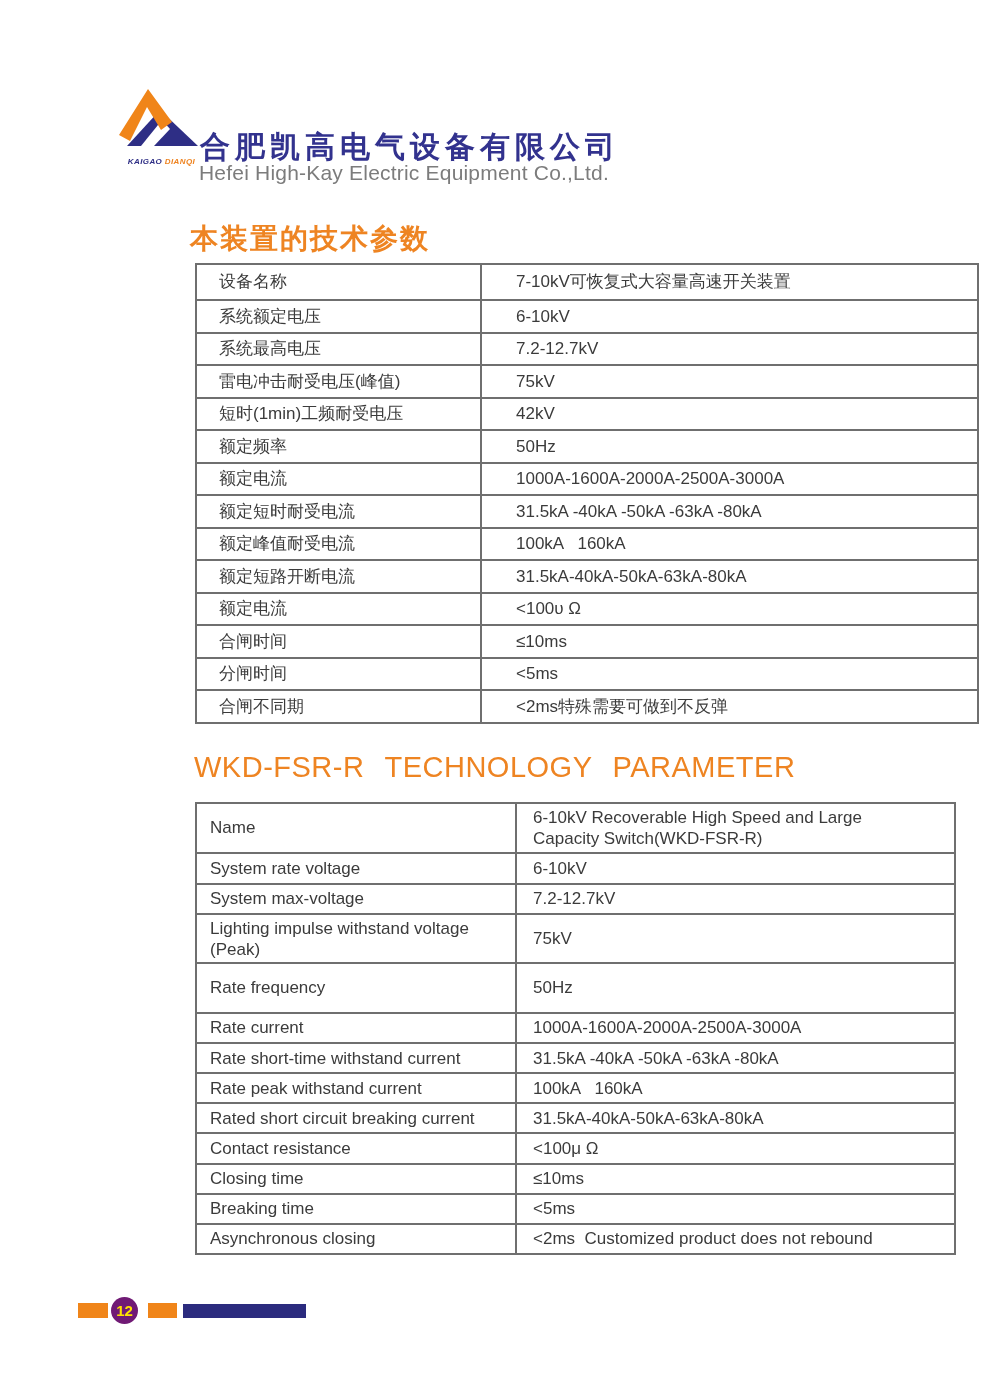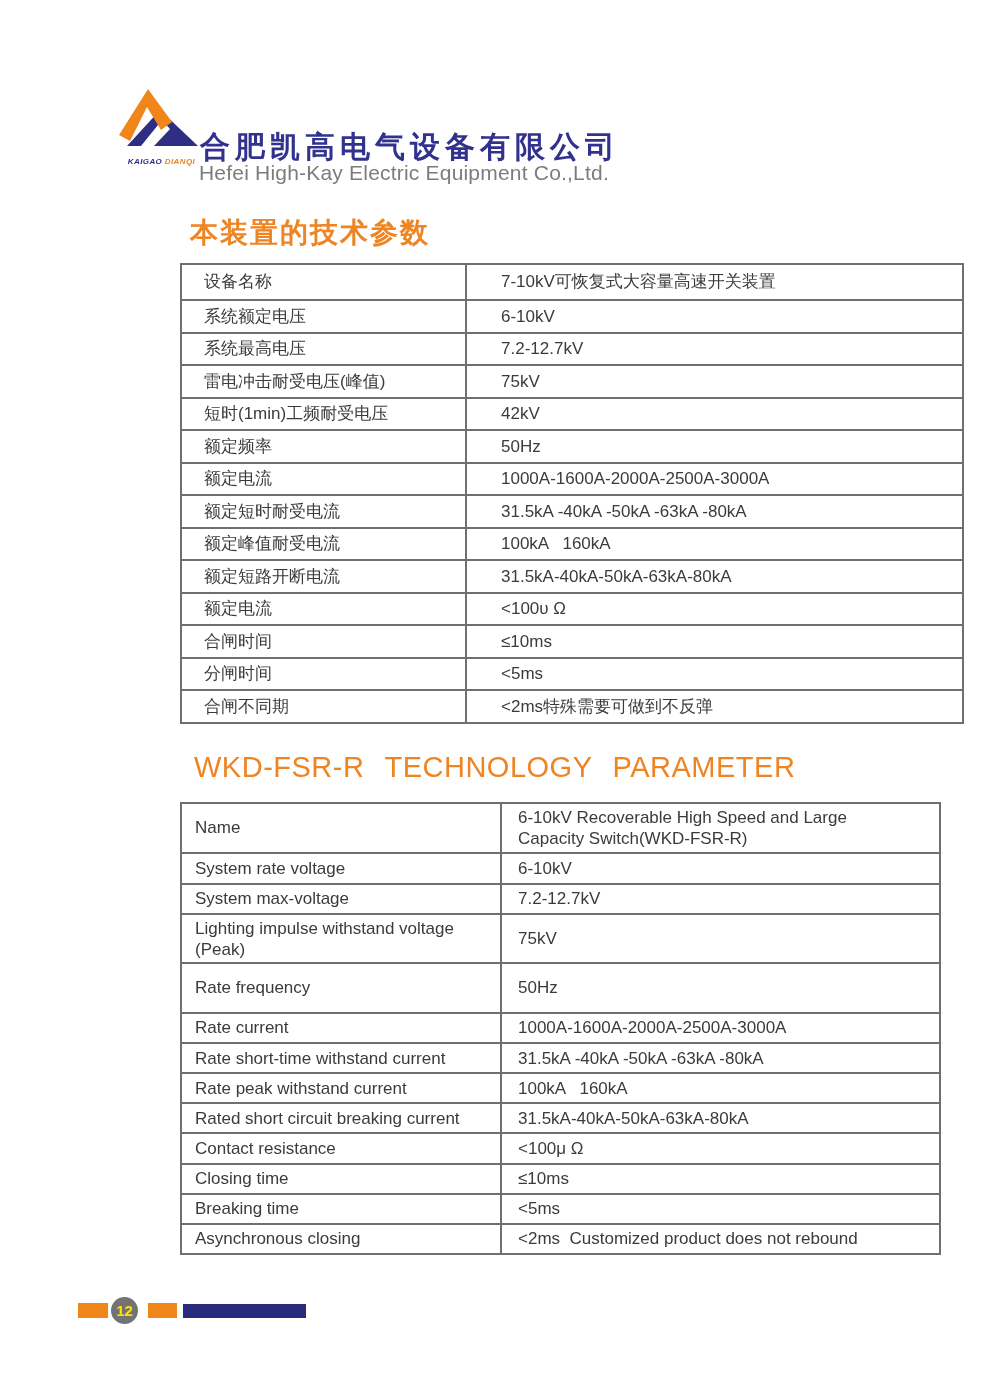--- a/index.html
+++ b/index.html
@@ -18,30 +18,30 @@
   #company-cn{
     position:absolute;left:200px;top:103px;
     font-size:30px;font-weight:bold;color:#32328e;letter-spacing:5px;white-space:nowrap;margin-top:24px;
   }
   #company-en{
     position:absolute;left:199px;top:141px;
     font-size:21px;color:#7c7c7c;letter-spacing:.2px;white-space:nowrap;margin-top:20px;
   }
   
   #title-cn{
-    position:absolute;left:190px;top:214px;
+    position:absolute;left:190px;top:220px;
     font-size:28px;font-weight:bold;color:#ee8422;letter-spacing:2px;white-space:nowrap;
   }
   #title-en{
     position:absolute;left:194px;top:751px;
     font-size:29px;color:#ee8422;letter-spacing:.5px;word-spacing:12px;white-space:nowrap;
   }
   
   table.params{
-    position:absolute;left:180px;border-collapse:collapse;table-layout:fixed;
+    position:absolute;left:195px;border-collapse:collapse;table-layout:fixed;
     width:710px;background:#ffffff;
   }
   table.params, table.params td{border:2px solid #6f6f6f;}
   table.params td{
     vertical-align:middle;font-size:17px;color:#3b3b3b;line-height:1.25;
     white-space:pre-wrap;overflow:hidden;
   }
   #table1{top:263px;height:458px;}
   #table2{top:802px;height:453px;}
   #table1 td.lbl{width:255px;padding:0 6px 0 22px;}
@@ -56,21 +56,21 @@
   #table2 tr:nth-child(3){height:29px;margin-top:11px;}
   #table2 tr:nth-child(4){height:46px;}
   #table2 tr:nth-child(5){height:47px;}
   
   .foot-rect{position:absolute;background:#f08519;}
   #foot-rect1{left:78px;top:1303px;width:30px;height:15px;}
   #foot-rect2{left:148px;top:1303px;width:29px;height:15px;}
   #foot-bar-navy{position:absolute;left:183px;top:1304px;width:123px;height:14px;background:#2b2b7e;}
   #page-circle{
     position:absolute;left:111px;top:1297px;width:27px;height:27px;border-radius:50%;
-    background:#737373;color:#ffe200;font-size:15px;font-weight:bold;
+    background:#701a75;color:#ffe200;font-size:15px;font-weight:bold;
     display:flex;align-items:center;justify-content:center;
   }
 </style>
 </head>
 <body>
 
 <div id="page">
 
   <svg id="logo-mark" viewBox="0 0 92 80">
     <polygon points="15,60 48,24 86,60" fill="#2e2e85"></polygon>

